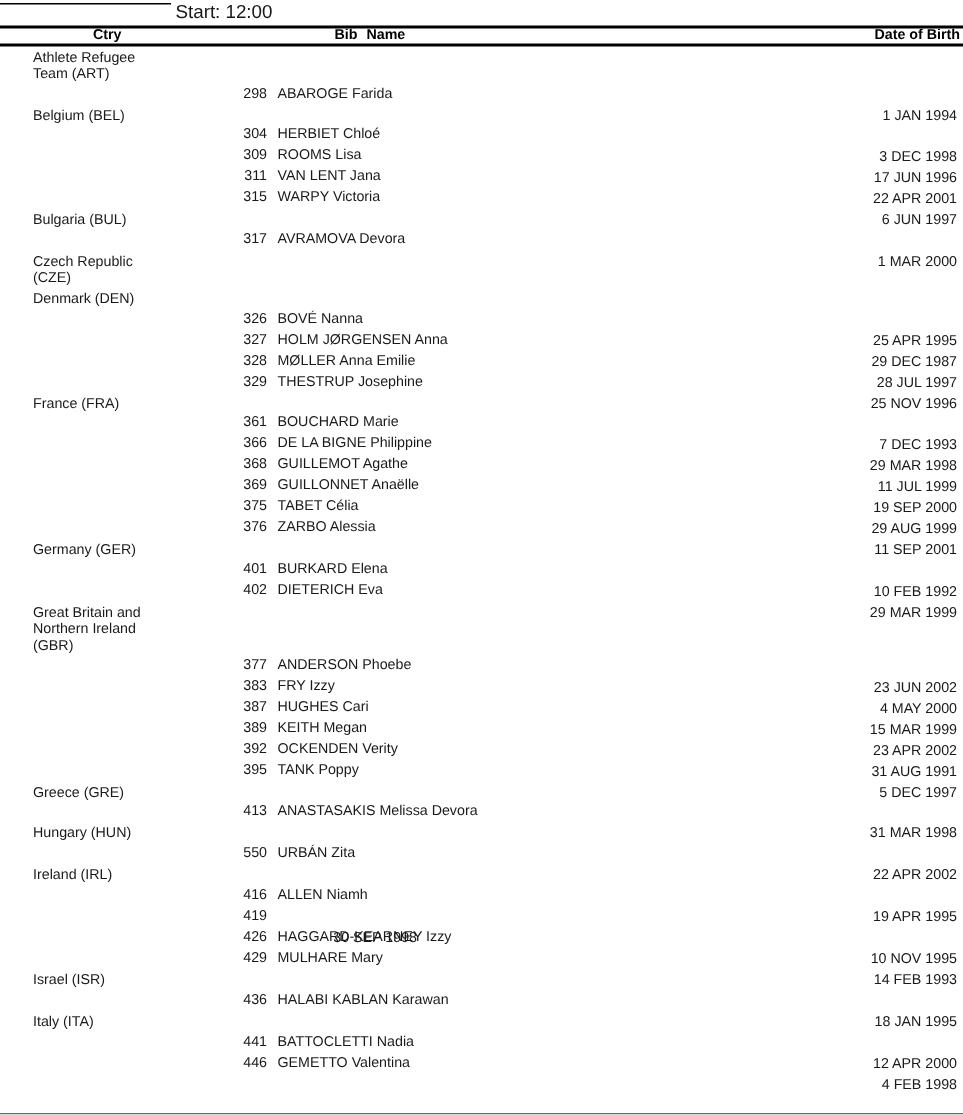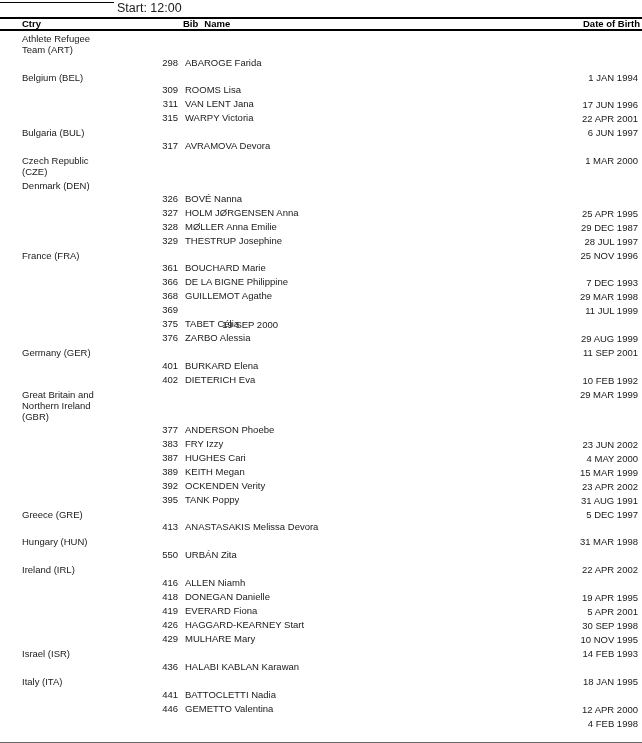--- a/index.html
+++ b/index.html
@@ -25,21 +25,21 @@
   .start-time {
     position: absolute; left: 117px; top: 1px;
     font-size: 12.5px; line-height: 14px; color: #1a1a1a;
   }
   
   .thead {
     display: flex; align-items: center;
     border-top: 2px solid #000;
     border-bottom: 2px solid #000;
     height: 10px; line-height: 10px;
-    font-size: 9.5px; font-weight: bold; color: #000;
+    font-size: 9.5px; font-weight: bold; color: #000; padding-left: 40px;
   }
   .th-ctry  { width: 161px; padding-left: 22px; flex: 0 0 auto; }
   .th-bib   { flex: 0 0 auto; }
   .th-name  { flex: 0 0 auto; margin-left: 6px; }
   .th-dob   { margin-left: auto; padding-right: 2px; text-align: right; }
   
   .tbody { font-size: 9.5px; color: #1a1a1a; }
   .row { display: flex; }
   .row-country .cell-country {
     padding: 3px 0 0 22px;
@@ -85,20 +85,26 @@
     <div class="cell-spacer"></div>
     <div class="cell-bib">298</div>
     <div class="cell-name">ABAROGE Farida</div>
     <div class="cell-dob">1 JAN 1994</div>
   </div>
 
   <div class="row row-country">
     <div class="cell-country">Belgium (BEL)</div>
   </div>
 
+  <div class="row row-athlete">
+    <div class="cell-spacer"></div>
+    <div class="cell-bib">304</div>
+    <div class="cell-name">HERBIET Chloé</div>
+    <div class="cell-dob">3 DEC 1998</div>
+  </div>
 
   <div class="row row-athlete">
     <div class="cell-spacer"></div>
     <div class="cell-bib">309</div>
     <div class="cell-name">ROOMS Lisa</div>
     <div class="cell-dob">17 JUN 1996</div>
   </div>
 
   <div class="row row-athlete">
     <div class="cell-spacer"></div>
@@ -184,20 +190,21 @@
   <div class="row row-athlete">
     <div class="cell-spacer"></div>
     <div class="cell-bib">368</div>
     <div class="cell-name">GUILLEMOT Agathe</div>
     <div class="cell-dob">11 JUL 1999</div>
   </div>
 
   <div class="row row-athlete">
     <div class="cell-spacer"></div>
     <div class="cell-bib">369</div>
+    <div class="cell-name">GUILLONNET Anaëlle</div>
     <div class="cell-dob">19 SEP 2000</div>
   </div>
 
   <div class="row row-athlete">
     <div class="cell-spacer"></div>
     <div class="cell-bib">375</div>
     <div class="cell-name">TABET Célia</div>
     <div class="cell-dob">29 AUG 1999</div>
   </div>
 
@@ -300,38 +307,31 @@
     <div class="cell-country">Ireland (IRL)</div>
   </div>
 
   <div class="row row-athlete">
     <div class="cell-spacer"></div>
     <div class="cell-bib">416</div>
     <div class="cell-name">ALLEN Niamh</div>
     <div class="cell-dob">19 APR 1995</div>
   </div>
 
-  <div class="row row-athlete">
-    <div class="cell-spacer"></div>
-    <div class="cell-bib">418</div>
-    <div class="cell-name">DONEGAN Danielle</div>
-    <div class="cell-dob">5 APR 2001</div>
-  </div>
 
   <div class="row row-athlete">
     <div class="cell-spacer"></div>
     <div class="cell-bib">419</div>
-    <div class="cell-name">EVERARD Fiona</div>
     <div class="cell-dob">30 SEP 1998</div>
   </div>
 
   <div class="row row-athlete">
     <div class="cell-spacer"></div>
     <div class="cell-bib">426</div>
-    <div class="cell-name">HAGGARD-KEARNEY Start</div>
+    <div class="cell-name">HAGGARD-KEARNEY Izzy</div>
     <div class="cell-dob">10 NOV 1995</div>
   </div>
 
   <div class="row row-athlete">
     <div class="cell-spacer"></div>
     <div class="cell-bib">429</div>
     <div class="cell-name">MULHARE Mary</div>
     <div class="cell-dob">14 FEB 1993</div>
   </div>
 

